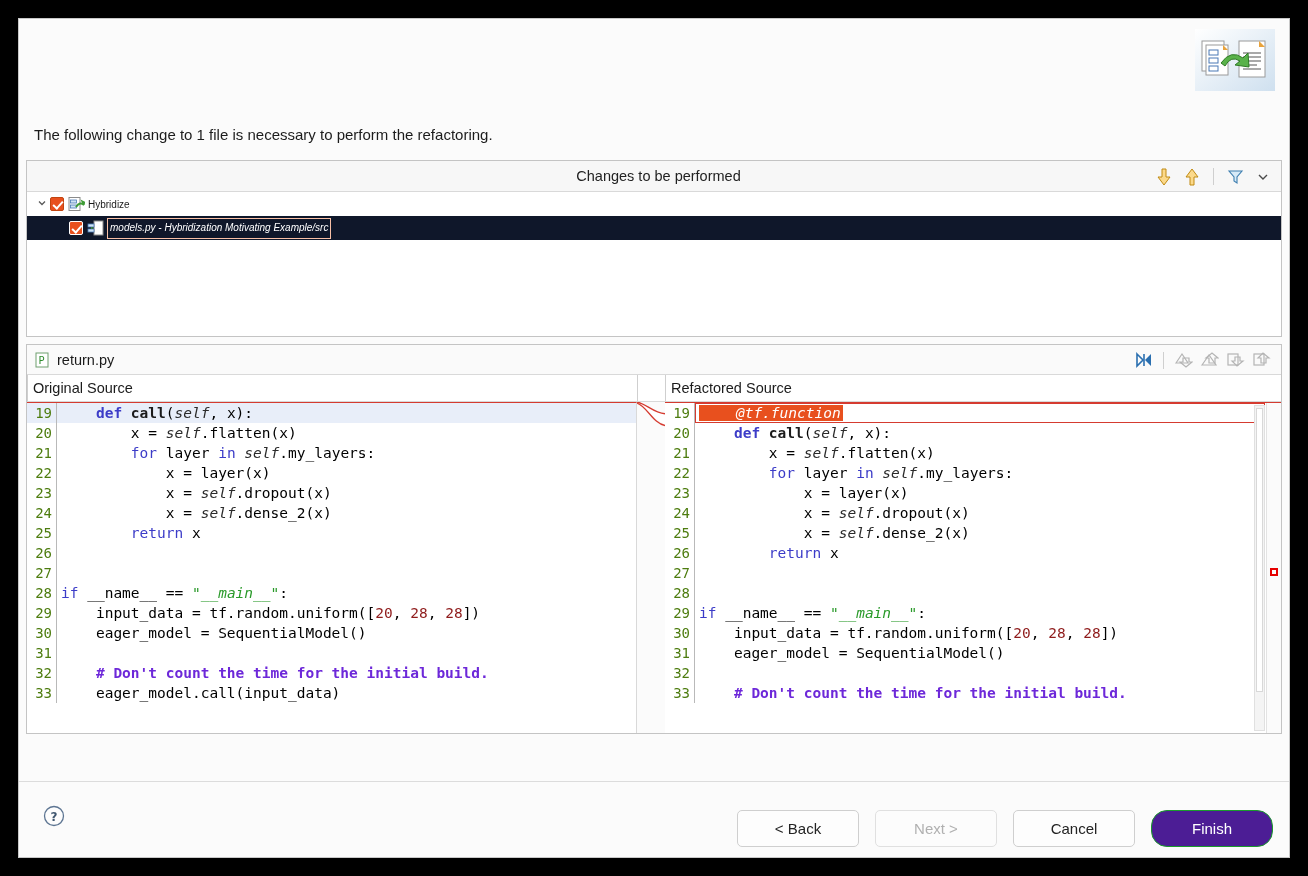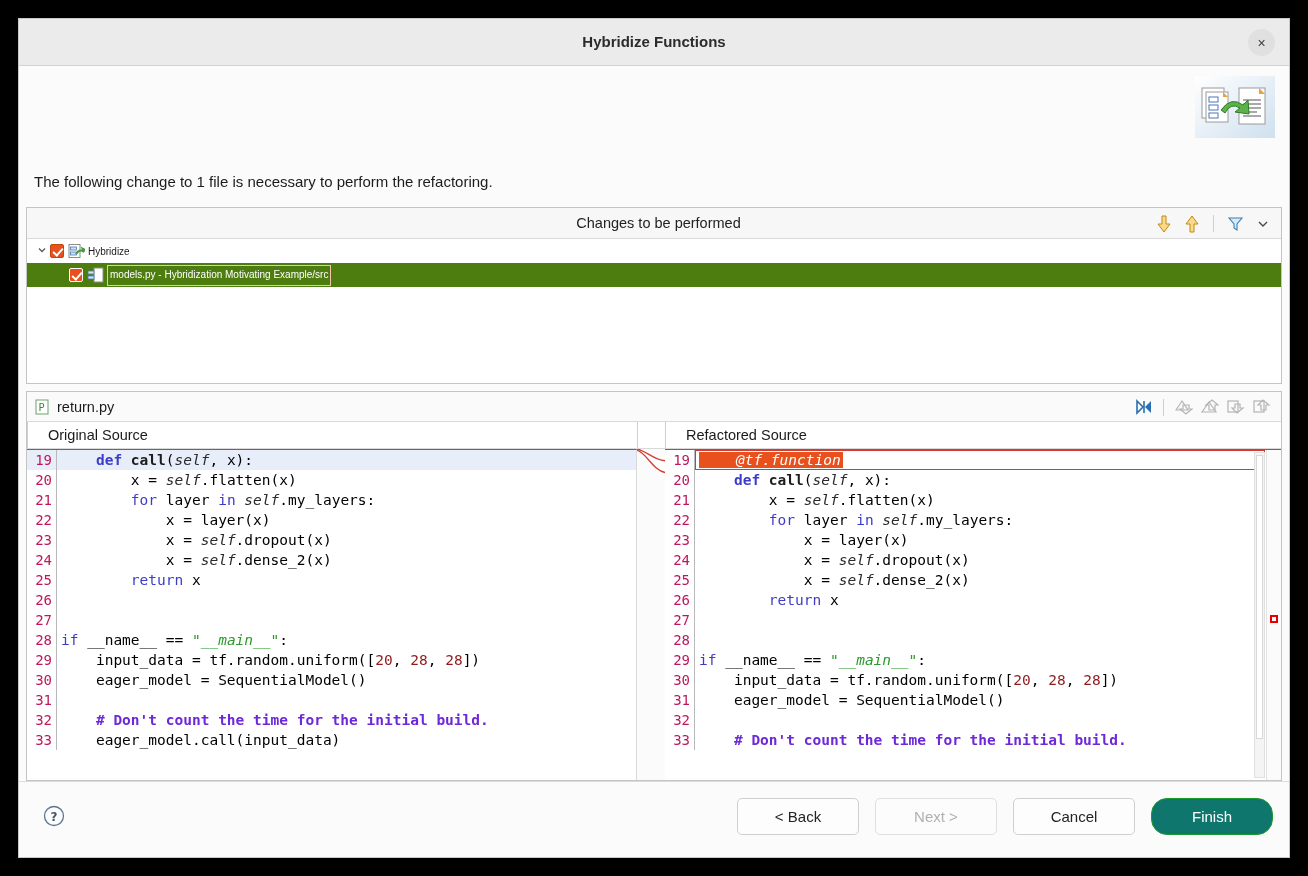--- a/index.html
+++ b/index.html
@@ -85,21 +85,21 @@
   .tool-ic { width: 24px; height: 24px; display:flex; align-items:center; justify-content:center; cursor:pointer; }
   .tool-sep { width: 1px; height: 17px; background: #cfcfcf; margin: 0 5px; }
 
   .tree { position: relative; background: #fff; height: 144px; }
   .tree-row {
     display: flex; align-items: center;
     height: 24px; font-size: 10px; color: #1b1b1b;
     cursor: pointer;
   }
   .tree-row.row1 { padding-left: 7px; }
-  .tree-row.row2 { padding-left: 42px; background: #4d7c0f; color: #ffffff; }
+  .tree-row.row2 { padding-left: 42px; background: #0f172a; color: #ffffff; font-style: italic; }
   .twisty {
     width: 16px; text-align: center; font-size: 11px; color: #555;
     line-height: 1;
   }
   .cbx {
     width: 14px; height: 14px; flex: 0 0 14px;
     background: #e8501e; border: 1px solid #c2440f;
     border-radius: 2px; margin-right: 4px;
     position: relative;
   }
@@ -140,21 +140,21 @@
   }
 
   .pane-titles {
     height: 27px; flex: 0 0 27px;
     display: flex;
     background: #ffffff;
     border-bottom: 1px solid #d9d9d9;
   }
   .pane-title {
     font-size: 14.5px; color: #1b1b1b;
-    padding-left: 20px; line-height: 26px;
+    padding-left: 5px; line-height: 26px;
     border-left: 1px solid #cfcfcf;
   }
   .pt-left { width: 610px; }
   .pt-gap  { width: 28px; }
   .pt-right{ flex: 1 1 auto; }
 
   .panes {
     flex: 1 1 auto; display: flex; position: relative;
     overflow: hidden;
   }
@@ -169,21 +169,21 @@
   .pane-left  { width: 610px; border-right: 1px solid #d9d9d9; }
   .pane-gap   { width: 28px; position: relative; background: #fbfbfb; }
   .pane-right { flex: 1 1 auto; }
 
   .cline {
     display: flex; height: 20px; line-height: 20px; white-space: pre;
   }
   .lno {
     width: 30px; flex: 0 0 30px;
     text-align: right; padding-right: 4px;
-    color: #be185d; background: #ffffff;
+    color: #4d7c0f; background: #ffffff;
     border-right: 1px solid #b9b9b9;
     font-family: "DejaVu Sans Mono", monospace;
     font-size: 14px;
     padding-left: 8px;
   }
   .ltxt { padding-left: 4px; flex: 1 1 auto; position: relative; }
   .cline.hl .ltxt { background: #e8eef9; }
   .cline.hl .lno  { background: #e8eef9; }
 
   
@@ -231,43 +231,39 @@
     position: absolute; left: 0; right: 0; bottom: 0;
     height: 76px;
     border-top: 1px solid #dcdcdc;
     background: #fbfbfb;
   }
   .help-ic {
     position: absolute; left: 24px; top: 23px;
     width: 22px; height: 22px;
   }
   .btn-row {
-    position: absolute; right: 16px; top: 16px;
+    position: absolute; right: 16px; top: 28px;
     display: flex; gap: 16px; align-items: center;
   }
   .btn {
     width: 122px; height: 37px;
     border: 1px solid #cfcfcf; border-radius: 5px;
     background: #fdfdfd; color: #232323;
     font-size: 15px; font-family: "Liberation Sans", sans-serif;
     display: flex; align-items: center; justify-content: center;
     cursor: pointer;
   }
   .btn.disabled { color: #b0b0b0; border-color: #e0e0e0; background: #fcfcfc; cursor: default; }
-  .btn.primary { background: #0f766e; border-color: #1a9a2d; color: #ffffff; border-radius: 16px; }
+  .btn.primary { background: #4c1d95; border-color: #1a9a2d; color: #ffffff; border-radius: 16px; }
 </style>
 </head>
 <body>
 
 <div id="window">
 
-  <div class="titlebar">
-    <div class="titlebar-text">Hybridize Functions</div>
-    <div class="close-btn">×</div>
-  </div>
 
   <div class="dlg-body">
 
     <div class="banner-icon">
       <svg width="80" height="62" viewBox="0 0 80 62">
         <defs>
           <linearGradient id="bgg" x1="0" y1="0" x2="1" y2="1">
             <stop offset="0%" stop-color="#ffffff"></stop>
               <stop offset="100%" stop-color="#cfe0ef"></stop>
           </linearGradient>

